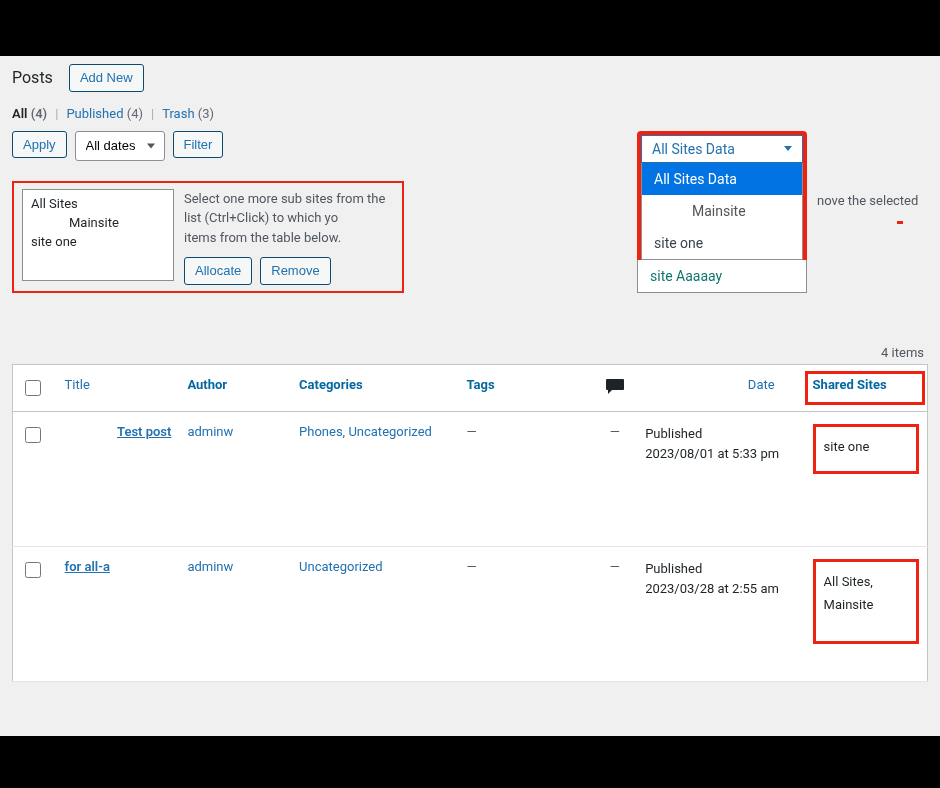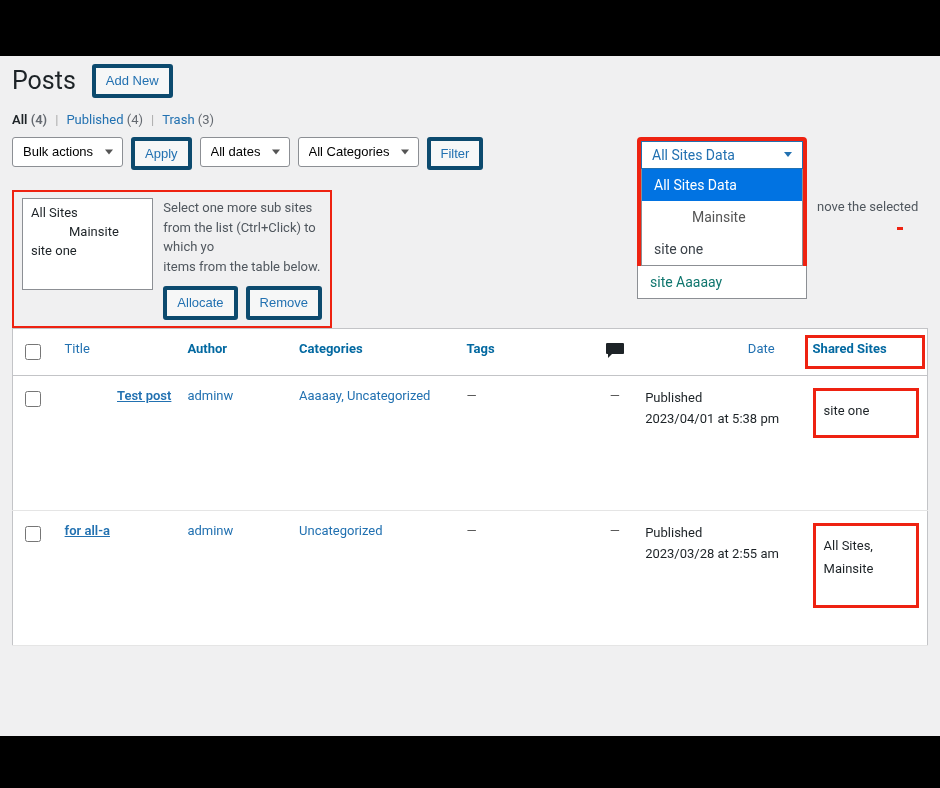--- a/index.html
+++ b/index.html
@@ -20,23 +20,23 @@
   .wp-body {
     position: absolute;
     top: 56px;
     left: 0;
     right: 0;
     height: 680px;
     background: #f0f0f1;
     padding: 8px 12px 0 12px;
   }
   .page-header { display: flex; align-items: center; gap: 16px; margin-bottom: 14px; }
-  h1.title { font-size: 25px; font-weight: 400; margin: 0; color: #1d2327; }
+  h1.title { font-size: 16px; font-weight: 400; margin: 0; color: #1d2327; }
   .btn-outline {
-    border: 4px solid #0c4a6e;
+    border: 1px solid #0c4a6e;
     color: #2271b1;
     background: #f6f7f7;
     font-size: 13px;
     padding: 5px 10px;
     border-radius: 3px;
     cursor: pointer;
     line-height: 1.2;
   }
 
   .views-row { display: flex; align-items: flex-start; justify-content: space-between; margin-bottom: 10px; flex-wrap: wrap; gap: 25px; }
@@ -197,35 +197,25 @@
         </a>
         <span class="sep">|</span>
         <a href="#">
           <span>Trash</span>
           <span class="count">(3)</span>
         </a>
       </div>
     </div>
 
     <div class="actions-row">
-      <span class="select-wrap">
-        <select class="wp-select">
-          <option>Bulk actions</option>
-        </select>
-      </span>
       <button class="btn-outline">Apply</button>
 
       <span class="select-wrap">
         <select class="wp-select">
           <option>All dates</option>
-        </select>
-      </span>
-      <span class="select-wrap">
-        <select class="wp-select">
-          <option>All Categories</option>
         </select>
       </span>
       <button class="btn-outline">Filter</button>
 
       <div class="post-behind-text">nove the selected</div>
       <div class="tiny-red"></div>
 
       <div class="sites-dropdown-wrap">
         <div class="sites-dropdown-trigger">
           <span>All Sites Data</span>
@@ -236,36 +226,37 @@
           <div class="ditem indent">Mainsite</div>
           <div class="ditem">site one</div>
         </div>
         <div class="sites-dropdown-overflow">
           <div class="ditem">site Aaaaay</div>
         </div>
       </div>
 
     </div>
 
-    <div class="red-box sites-allocate-panel" style="width:320px;margin-top:20px;">
+    <div class="red-box sites-allocate-panel" style="width:392px;margin-top:20px;">
       <div class="sites-list">
         <div class="opt">All Sites</div>
         <div class="opt indent">Mainsite</div>
         <div class="opt">site one</div>
       </div>
       <div class="allocate-text">
         <span>Select one more sub sites from the list (Ctrl+Click) to which yo</span><br>
         <span>items from the table below.</span>
         <div class="allocate-buttons">
           <button class="btn-outline">Allocate</button>
           <button class="btn-outline">Remove</button>
         </div>
       </div>
     </div>
 
+    <div class="items-count">4 items</div>
 
     <table class="wp-list">
       <thead>
         <tr>
           <th class="col-check checkbox-cell">
             <input type="checkbox" class="cb" style="">
           </th>
           <th class="col-title">Title</th>
           <th class="col-author black">Author</th>
           <th class="col-cat black">Categories</th>
@@ -284,26 +275,26 @@
           </th>
         </tr>
       </thead>
       <tbody>
         <tr style="height:135px;">
           <td class="checkbox-cell"><input type="checkbox" class="cb" style=""></td>
           <td>
               <a href="#" class="row-title right"><span>Test post</span></a>
             </td>
           <td><a href="#" class="link">adminw</a></td>
-          <td><a href="#" class="link">Aaaaay, Uncategorized</a></td>
+          <td><a href="#" class="link">Phones, Uncategorized</a></td>
           <td class="empty-dash">—</td>
           <td class="empty-dash" style="text-align:center;">—</td>
           <td class="date-col">
             <span>Published</span><br>
-            <span>2023/04/01 at 5:38 pm</span>
+            <span>2023/08/01 at 5:33 pm</span>
           </td>
           <td class="shared">
             <div class="red-cell" style="min-height:50px;">
               <span>site one</span>
             </div>
           </td>
         </tr>
         <tr style="height:135px;">
           <td class="checkbox-cell"><input type="checkbox" class="cb" style=""></td>
           <td><a href="#" class="row-title"><span>for all-a</span></a></td>

